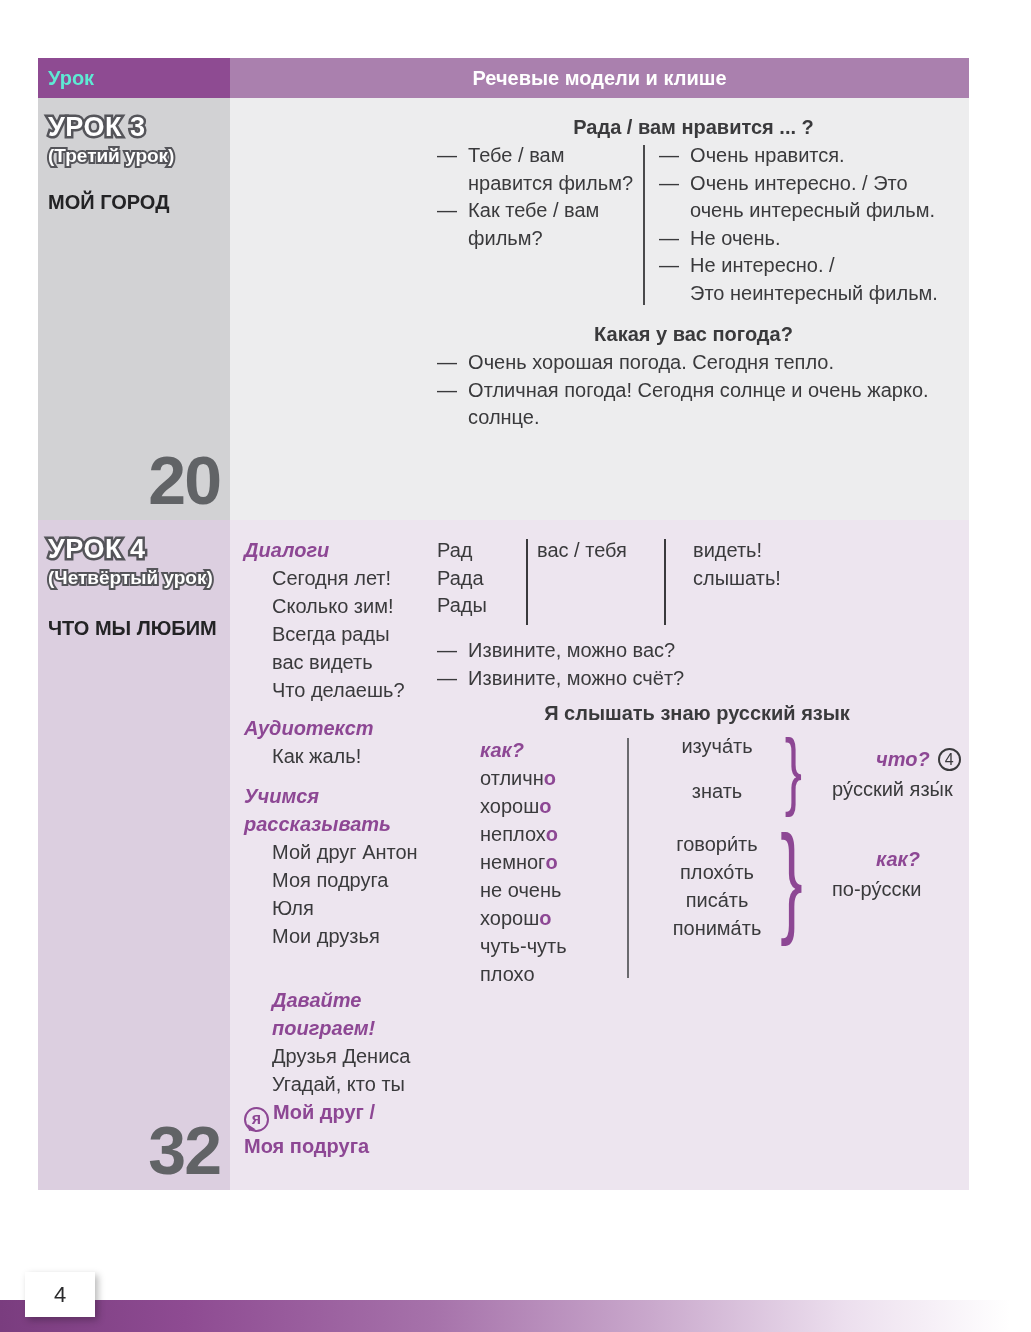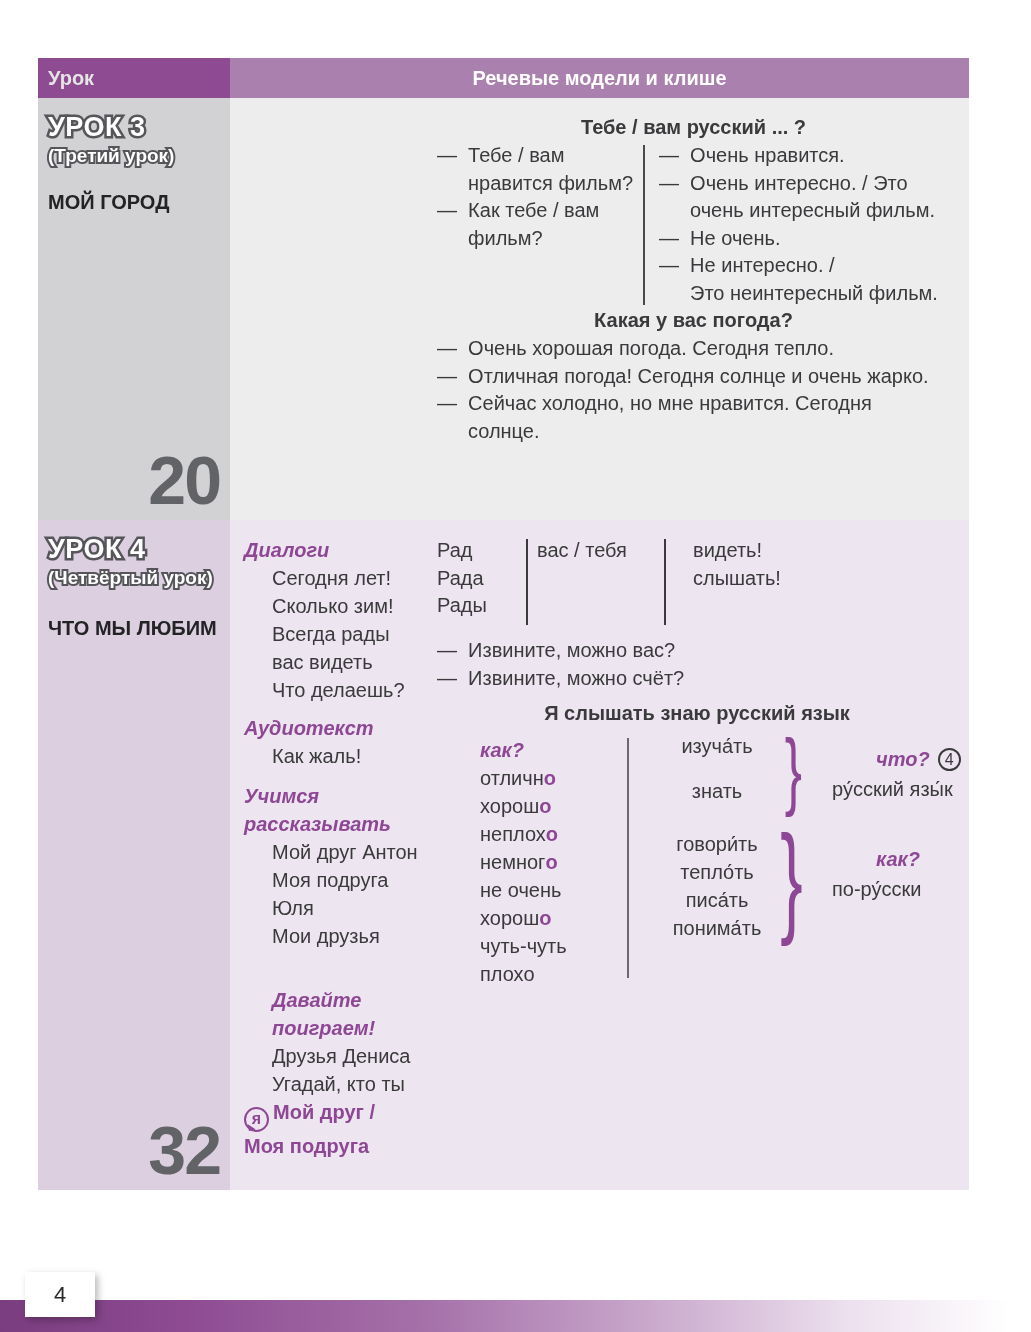--- a/index.html
+++ b/index.html
@@ -3,21 +3,21 @@
 <meta charset="utf-8">
 <style>
   * { margin:0; padding:0; box-sizing:border-box; }
   html,body { width:1031px; height:1332px; background:#ffffff;
     font-family:"Liberation Sans", sans-serif; color:#3a3a3c; overflow:hidden; }
   .page { position:relative; width:1031px; height:1332px; }
 
   
   .toc { position:absolute; left:38px; top:58px; width:931px; }
   .hrow { display:flex; height:40px; }
-  .hcell-l { width:192px; background:#8e4b92; color:#e5e5e5; font-weight:bold;
+  .hcell-l { width:192px; background:#8e4b92; color:#5eead4; font-weight:bold;
     font-size:20px; line-height:40px; padding-left:10px; }
   .hcell-r { flex:1; background:#aa80ae; color:#fff; font-weight:bold;
     font-size:20px; line-height:40px; text-align:center; }
 
   .lrow { display:flex; }
   .row1 { height:422px; }
   .row2 { height:670px; }
   .cell-left  { width:192px; position:relative; padding:14px 10px 0 10px; }
   .row1 .cell-left { background:#d2d2d4; }
   .row2 .cell-left { background:#dccfe0; }
@@ -37,21 +37,21 @@
   .cont { padding-left:31px; }
 
   
   .b-title { margin-left:207px; width:513px; text-align:center;
     font-weight:bold; line-height:27px; }
   .b1 { padding-top:16px; }
   .cols { display:flex; margin-left:207px; margin-top:1px; }
   .c-left { width:206px; }
   .vdiv1 { width:2px; background:#4a4a4c; margin:3px 0 2px 0; }
   .c-right { padding-left:14px; }
-  .b2 { }
+  .b2 { margin-top:14px; }
   .b2-lines { margin-left:207px; margin-top:1px; }
 
   
   .section-list { position:absolute; left:14px; top:16px; width:196px; font-size:20px; }
   .sec-h { color:#8d4794; font-weight:bold; font-style:italic; line-height:28px; }
   .sec-item { padding-left:28px; line-height:28px; }
   .mt10 { margin-top:10px; } .mt12 { margin-top:12px; } .mt28 { margin-top:36px; }
   .sec-h-ind { padding-left:28px; }
   .ya-line { color:#8d4794; font-weight:bold; line-height:28px; }
   .bubble { display:inline-flex; width:25px; height:25px; border:2px solid #8d4794;
@@ -115,21 +115,21 @@
 
     <div class="lrow row1">
       <div class="cell-left">
         <div class="lesson-title">УРОК 3</div>
         <div class="lesson-sub">(Третий урок)</div>
         <div class="lesson-topic">МОЙ ГОРОД</div>
         <div class="page-ref">20</div>
       </div>
       <div class="cell-right">
         <div class="b1">
-          <div class="b-title">Тебе / вам русский ... ?</div>
+          <div class="b-title">Рада / вам нравится ... ?</div>
           <div class="cols">
             <div class="c-left">
               <div class="line">—  Тебе / вам</div>
               <div class="line cont">нравится фильм?</div>
               <div class="line">—  Как тебе / вам</div>
               <div class="line cont">фильм?</div>
             </div>
             <div class="vdiv1"></div>
             <div class="c-right">
               <div class="line">—  Очень нравится.</div>
@@ -139,21 +139,20 @@
               <div class="line">—  Не интересно. /</div>
               <div class="line cont">Это неинтересный фильм.</div>
             </div>
           </div>
         </div>
         <div class="b2">
           <div class="b-title">Какая у вас погода?</div>
           <div class="b2-lines">
             <div class="line">—  Очень хорошая погода. Сегодня тепло.</div>
             <div class="line">—  Отличная погода! Сегодня солнце и очень жарко.</div>
-            <div class="line">—  Сейчас холодно, но мне нравится. Сегодня</div>
             <div class="line cont">солнце.</div>
           </div>
         </div>
       </div>
     </div>
 
     <div class="lrow row2">
       <div class="cell-left">
         <div class="lesson-title">УРОК 4</div>
         <div class="lesson-sub">(Четвёртый урок)</div>
@@ -229,21 +228,21 @@
             </div>
 
             <div class="kdiv"></div>
 
             <div class="verbs1">
               <div>изуча́ть</div>
               <div class="gap">знать</div>
             </div>
             <div class="verbs2">
               <div>говори́ть</div>
-              <div>тепло́ть</div>
+              <div>плохо́ть</div>
               <div>писа́ть</div>
               <div>понима́ть</div>
             </div>
 
             <div class="brace brace1">}</div>
             <div class="brace brace2">}</div>
 
             <div class="klabel klabel1">
               <div class="q"><span>что?</span><span class="badge4">4</span></div>
               <div class="obj">ру́сский язы́к</div>

